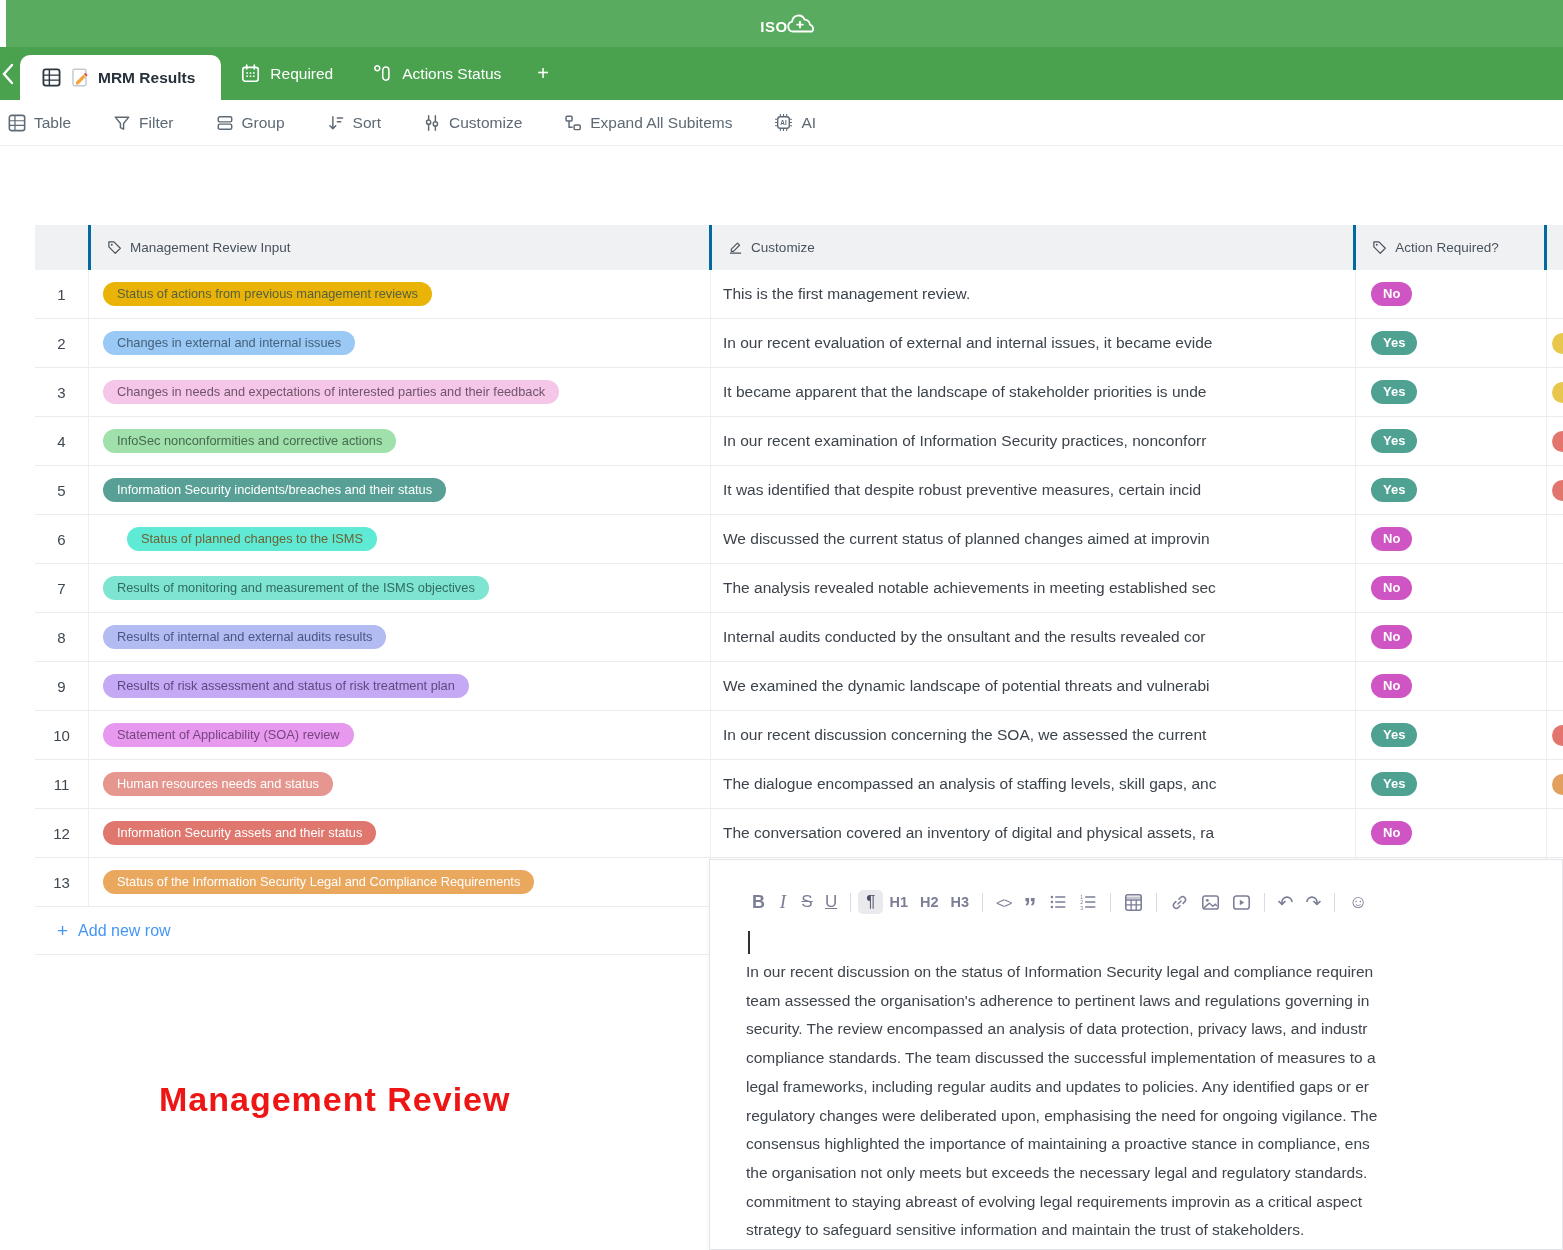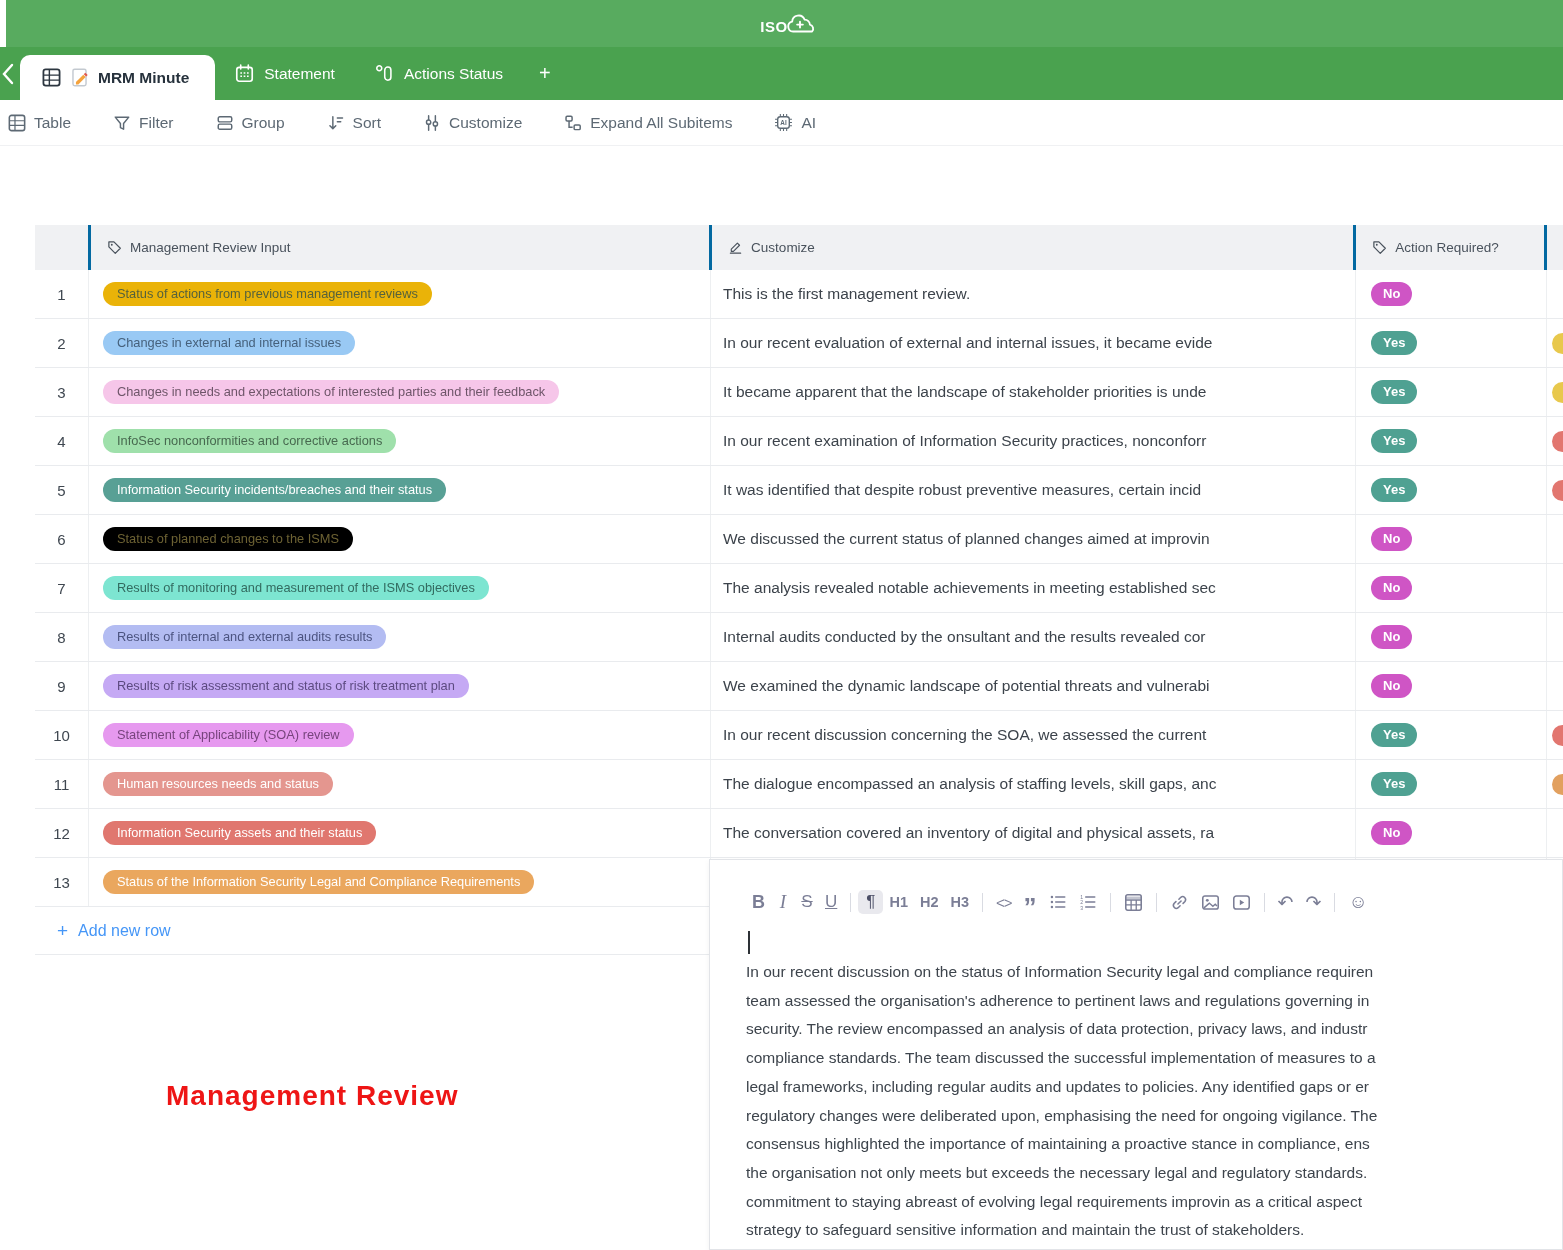--- a/index.html
+++ b/index.html
@@ -52,21 +52,21 @@
     padding-left:12px; font-size:15.5px; color:#3c434b; overflow:hidden; white-space:nowrap; }
   .c-action { width:191px; border-left:1px solid #edeff1; display:flex; align-items:center; padding-left:15px; }
   .badge { color:#fff; font-size:13px; font-weight:bold; border-radius:12px; padding:4px 12px 5px 12px; }
   .c-edge { flex:1; border-left:1px solid #edeff1; display:flex; align-items:center; overflow:hidden; }
   .edge-pill { flex:none; width:28px; height:21px; border-radius:10.5px; margin-left:5px; }
   .addrow { display:flex; align-items:center; gap:10px; height:48px; padding-left:22px;
     color:#4596f7; font-size:16px; border-bottom:1px solid #e9ebee; cursor:pointer; }
   .addrow .plus { font-size:19px; }
 
   
-  .annotation { position:absolute; left:166px; top:1080px; font-size:28px; font-weight:bold;
+  .annotation { position:absolute; left:159px; top:1080px; font-size:34px; font-weight:bold;
     color:#ee1515; letter-spacing:1px; }
 
   
   .editor { position:absolute; left:709px; top:859px; width:854px; height:391px; background:#fff;
     border:1px solid #e2e4e8; box-shadow:0 2px 6px rgba(0,0,0,.05); z-index:5;
     padding:26px 0 0 36px; }
   .ed-toolbar { display:flex; align-items:center; color:#7b7e96; height:32px; }
   .ed-btn { min-width:24px; padding:0 6px; text-align:center; font-size:17px; cursor:pointer;
     display:inline-flex; align-items:center; justify-content:center; }
   .ed-btn.bold { font-weight:bold; font-size:18px; }
@@ -112,31 +112,31 @@
           <path d="M6.2 1.2v13.6M1.2 6h13.6M1.2 10.2h13.6" stroke="#2c3640" stroke-width="1.2"></path>
         </svg>
     </span>
     <span class="icon">
       <svg width="17" height="19" viewBox="0 0 14 16">
           <rect x="1.5" y="1" width="11" height="14" rx="1.5" fill="#ffffff" stroke="#c3c9d0" stroke-width="1.2"></rect>
           <path d="M4 11.8 10.2 5.6l2 2-6.2 6.2H4z" fill="#f5a33d"></path>
           <path d="M10.6 5.2l1.3-1.3 2 2-1.3 1.3z" fill="#e2574c"></path>
         </svg>
     </span>
-    <span>MRM Minute</span>
+    <span>MRM Results</span>
   </div>
   <div class="tab">
     <span class="icon">
       <svg width="19" height="19" viewBox="0 0 16 16">
           <rect x="1.5" y="2.8" width="13" height="11.7" rx="2" fill="none" stroke="#fff" stroke-width="1.4"></rect>
           <path d="M4.8 1v3.2M11.2 1v3.2" stroke="#fff" stroke-width="1.4" stroke-linecap="round"></path>
           <path d="M4.5 7.5h1.4M7.3 7.5h1.4M10.1 7.5h1.4M4.5 10.3h1.4M7.3 10.3h1.4M10.1 10.3h1.4" stroke="#fff" stroke-width="1.3"></path>
         </svg>
     </span>
-    <span>Statement</span>
+    <span>Required</span>
   </div>
   <div class="tab">
     <span class="icon">
       <svg width="19" height="19" viewBox="0 0 16 16">
           <circle cx="3.6" cy="3.6" r="2.1" fill="none" stroke="#fff" stroke-width="1.3"></circle>
           <rect x="8.2" y="2.6" width="5.2" height="11" rx="2.6" fill="none" stroke="#fff" stroke-width="1.3"></rect>
         </svg>
     </span>
     <span>Actions Status</span>
   </div>
@@ -305,21 +305,21 @@
     <div class="c-action">
         <span class="badge" style="background-color: rgb(79, 161, 146);">Yes</span>
       </div>
     <div class="c-edge">
         <span class="edge-pill" style="background-color: rgb(226, 118, 111);"></span>
       </div>
   </div>
   <div class="trow">
     <div class="c-num">6</div>
     <div class="c-input">
-        <span class="pill" style="background-color: #000000; color: rgb(109, 98, 51);">Status of planned changes to the ISMS</span>
+        <span class="pill" style="background-color: #5eead4; color: rgb(109, 98, 51); margin-left: 24px;">Status of planned changes to the ISMS</span>
       </div>
     <div class="c-disc">We discussed the current status of planned changes aimed at improvin</div>
     <div class="c-action">
         <span class="badge" style="background-color: rgb(207, 85, 197);">No</span>
       </div>
     <div class="c-edge">
         <span class="edge-pill"></span>
       </div>
   </div>
   <div class="trow">

